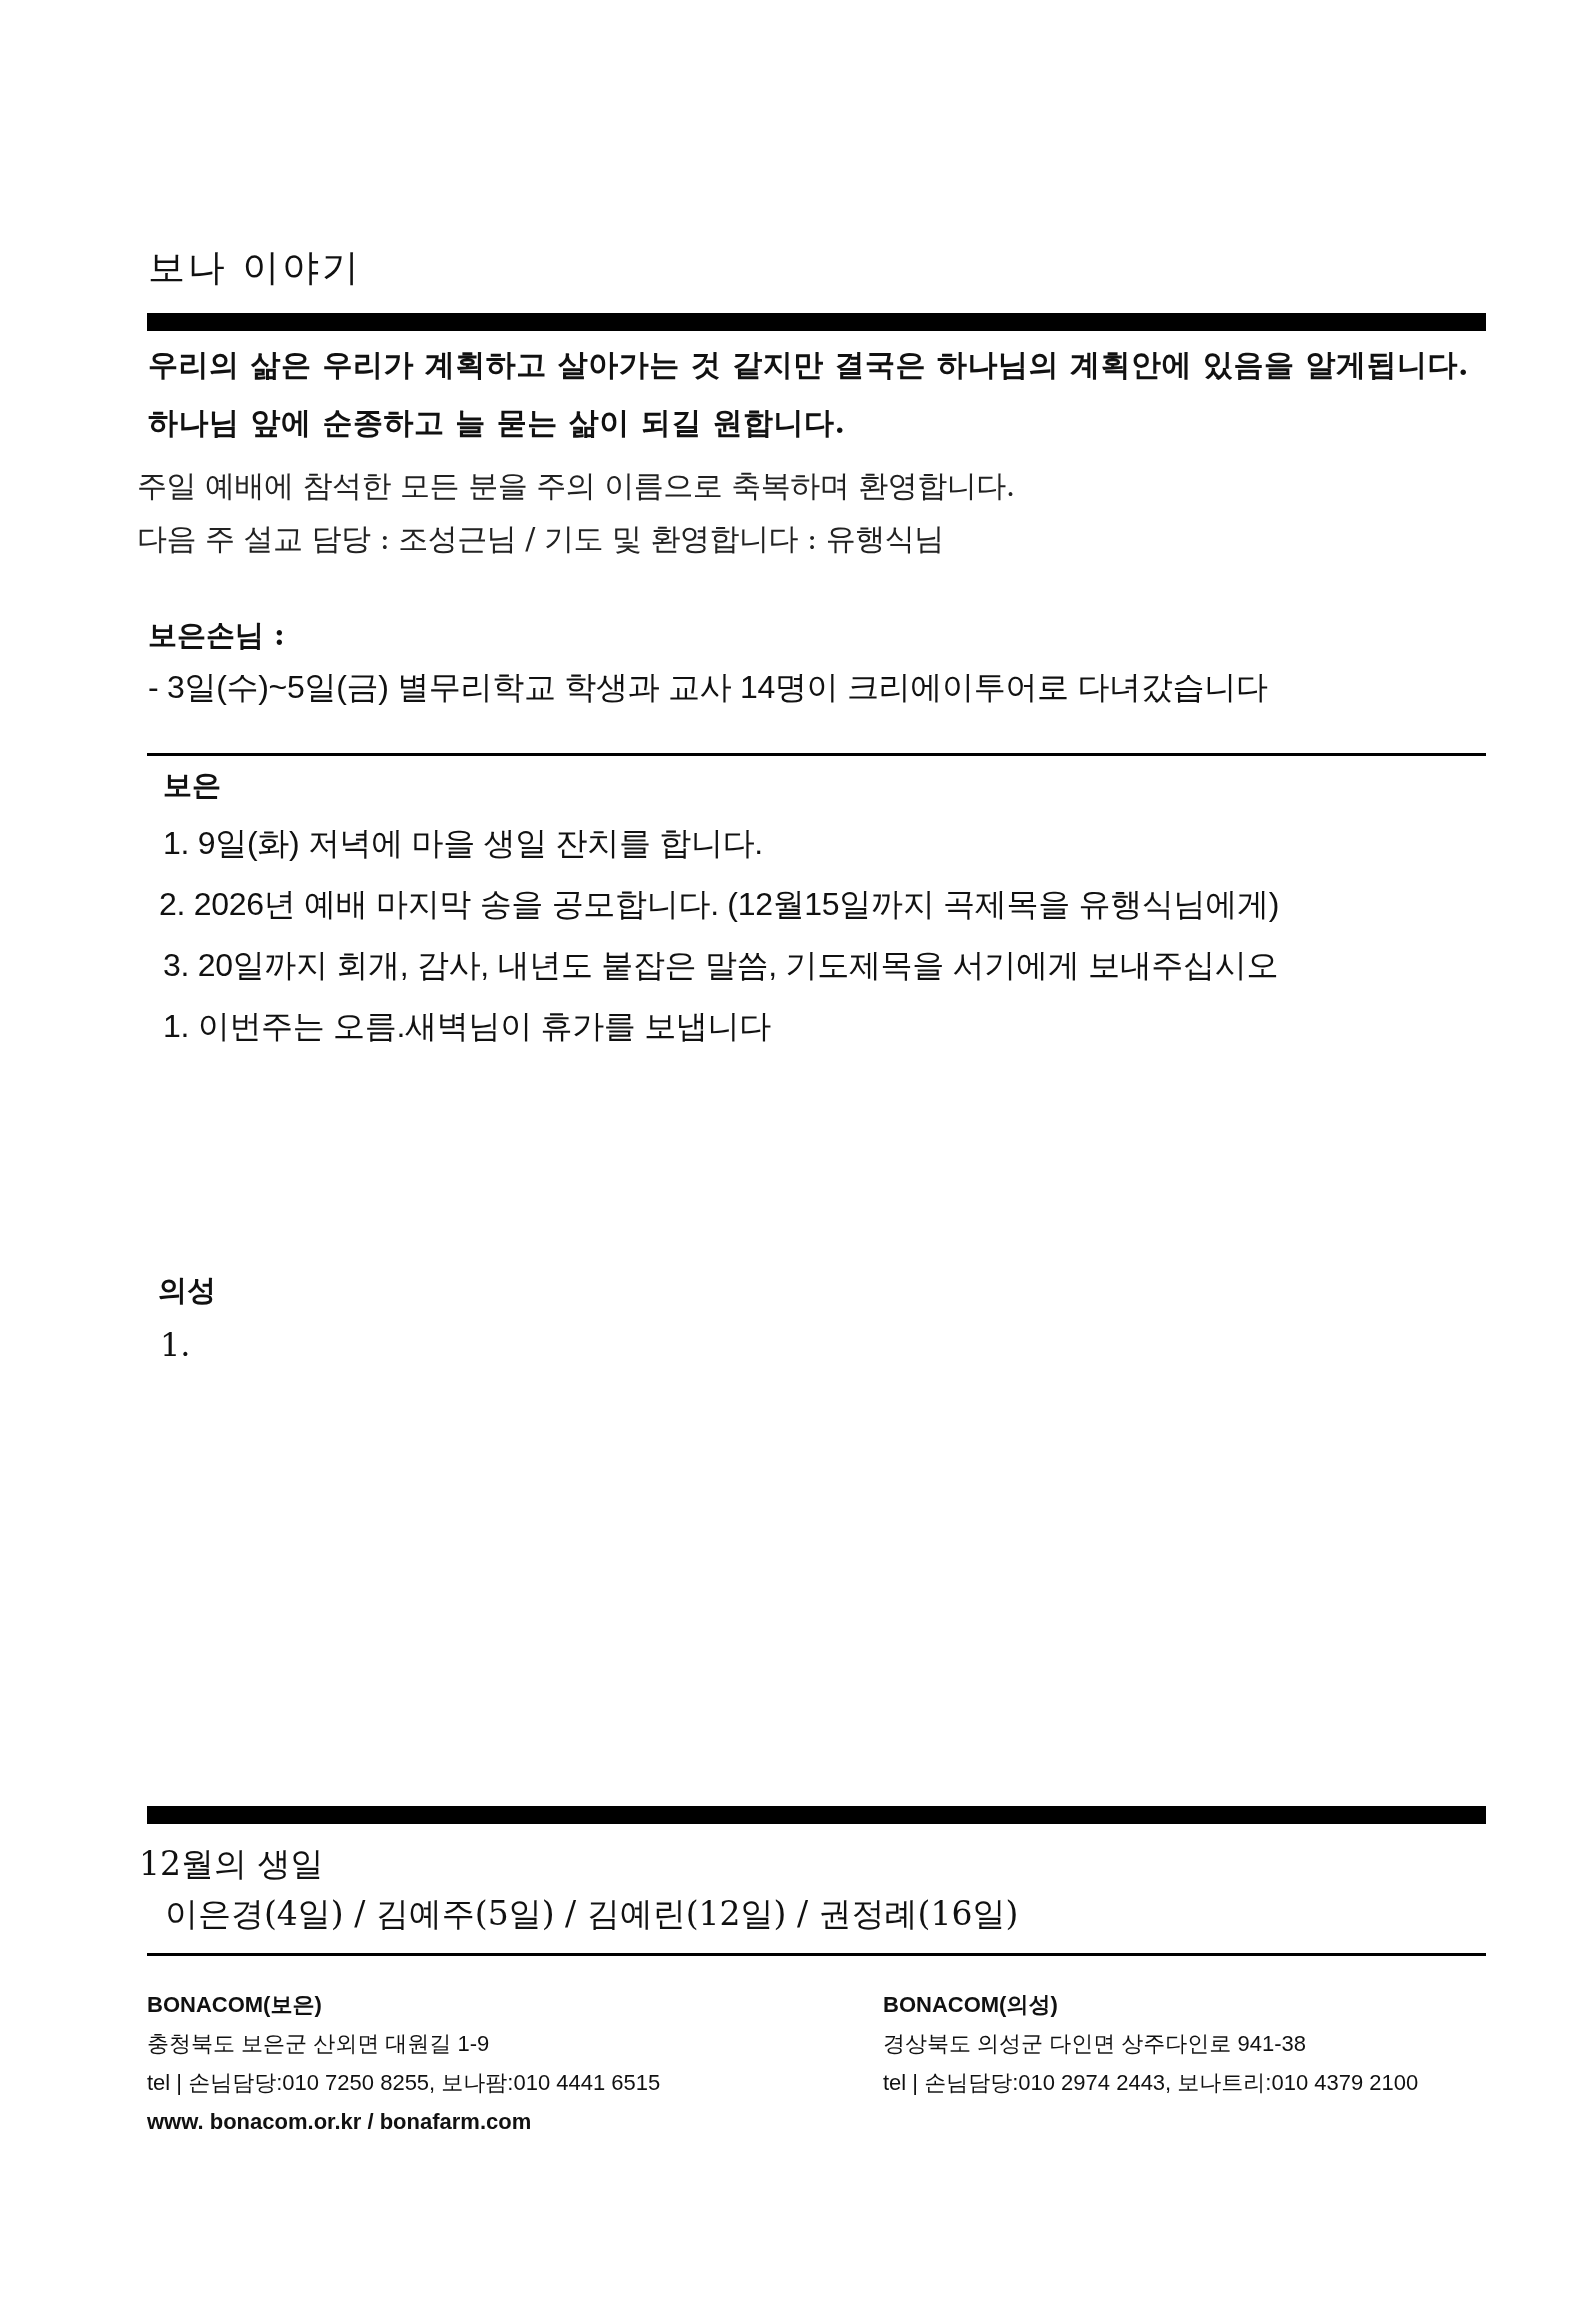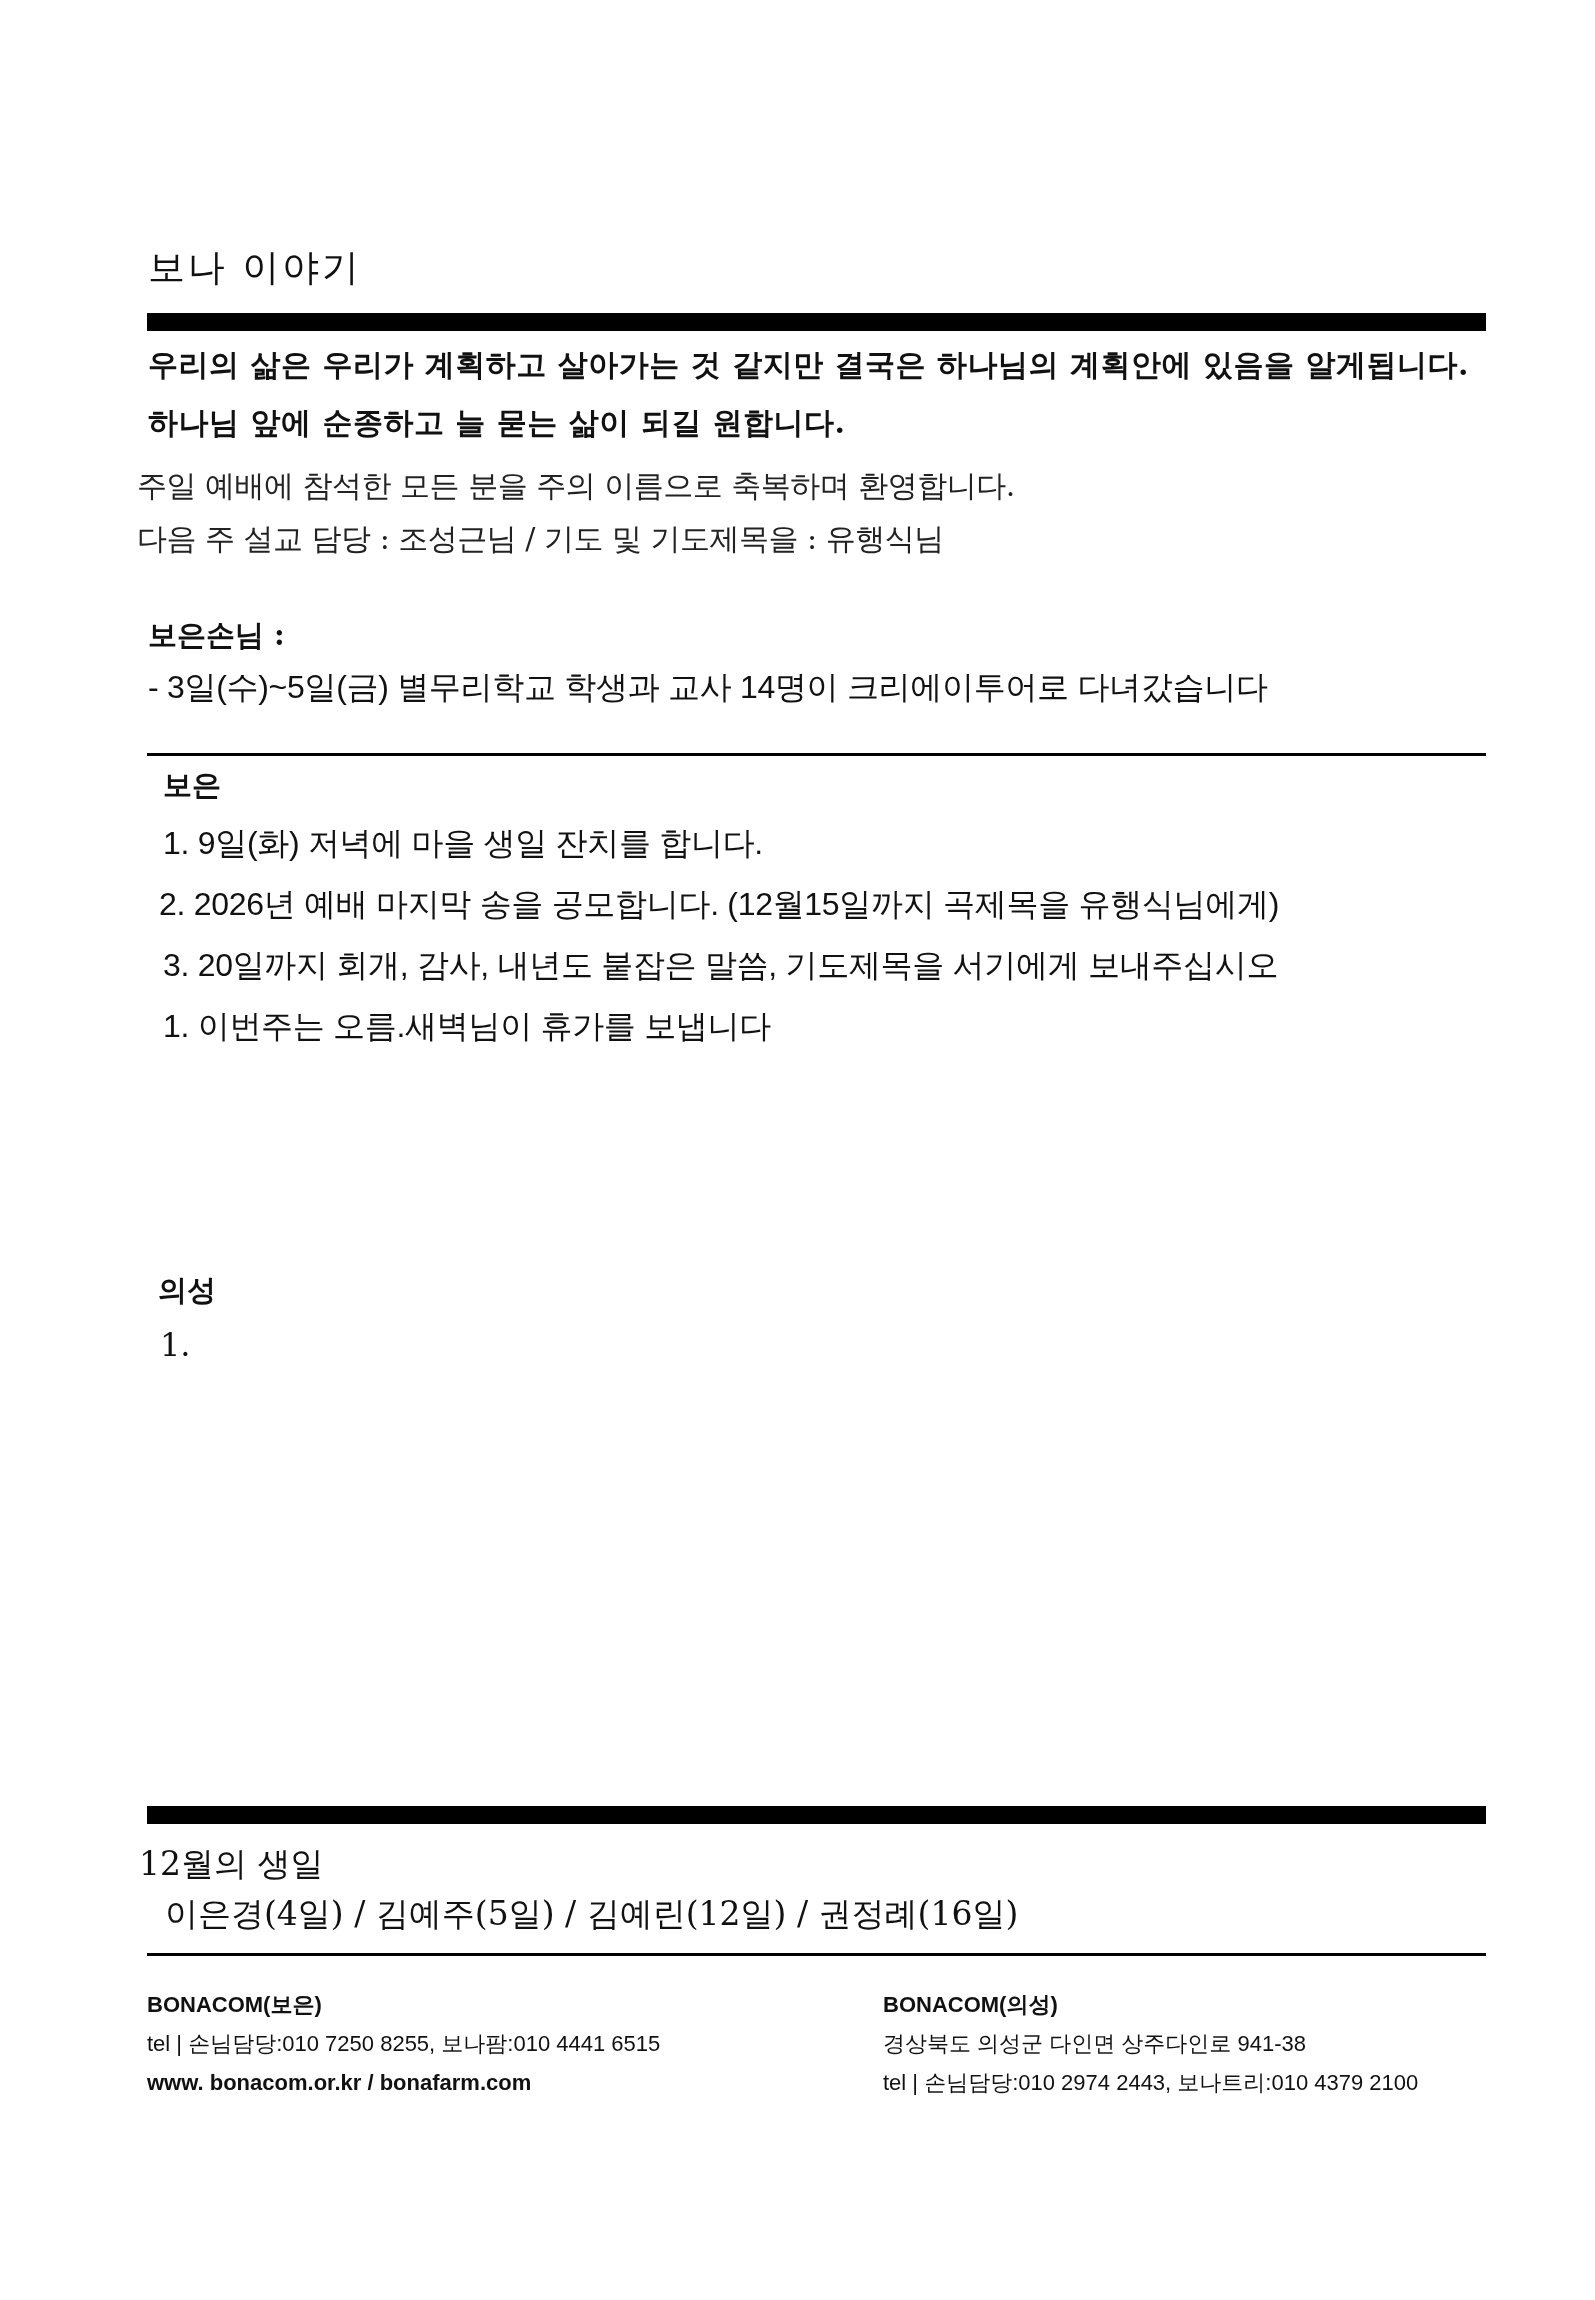--- a/index.html
+++ b/index.html
@@ -20,21 +20,21 @@
 </head>
 <body>
 
 <div class="abs serif title">보나 이야기</div>
 <div class="thick-rule" style="top:313px;"></div>
 
 <div class="abs serif intro" style="top:345px;">우리의 삶은 우리가 계획하고 살아가는 것 같지만 결국은 하나님의 계획안에 있음을 알게됩니다.</div>
 <div class="abs serif intro" style="top:403px;">하나님 앞에 순종하고 늘 묻는 삶이 되길  원합니다.</div>
 
 <div class="abs serif notice" style="top:466px;">주일 예배에 참석한 모든 분을 주의 이름으로 축복하며 환영합니다.</div>
-<div class="abs serif notice" style="top:519px;">다음 주  설교 담당 :  조성근님  / 기도 및 기도제목을 : 유행식님</div>
+<div class="abs serif notice" style="top:519px;">다음 주  설교 담당 :  조성근님  / 기도 및 환영합니다 : 유행식님</div>
 
 <div class="abs serif label-serif" style="left:148px; top:616px;">보은손님 :</div>
 <div class="abs sans body-sans" style="left:148px; top:666px;">- 3일(수)~5일(금) 별무리학교 학생과 교사 14명이 크리에이투어로 다녀갔습니다</div>
 
 <div class="thin-rule" style="top:753px;"></div>
 
 <div class="abs serif label-serif" style="left:163px; top:766px;">보은</div>
 <div class="abs sans body-sans" style="left:163px; top:822px;">1. 9일(화) 저녁에 마을 생일 잔치를 합니다.</div>
 <div class="abs sans body-sans" style="left:159px; top:883px;text-align:center;">2. 2026년 예배 마지막 송을 공모합니다. (12월15일까지 곡제목을 유행식님에게)</div>
 <div class="abs sans body-sans" style="left:163px; top:944px;">3. 20일까지 회개, 감사, 내년도 붙잡은 말씀, 기도제목을 서기에게 보내주십시오</div>
@@ -43,20 +43,21 @@
 <div class="abs serif label-serif" style="left:158px; top:1271px;">의성</div>
 <div class="abs serif" style="left:160px; top:1326px; font-size:32px;">1.</div>
 
 <div class="thick-rule" style="top:1806px;"></div>
 <div class="abs serif" style="left:139px; top:1842px; font-size:33px;">12월의 생일</div>
 <div class="abs serif" style="left:158px; top:1892px; font-size:33px;margin-left:7px;">이은경(4일) / 김예주(5일) / 김예린(12일) / 권정례(16일)</div>
 <div class="thin-rule" style="top:1953px;"></div>
 
 <div class="footer-col" style="left:147px;">
   <div class="bold">BONACOM(보은)</div>
+  <div>충청북도 보은군 산외면 대원길 1-9</div>
   <div>tel | 손님담당:010 7250 8255, 보나팜:010 4441 6515</div>
   <div class="bold">www. bonacom.or.kr / bonafarm.com</div>
 </div>
 
 <div class="footer-col" style="left:883px;">
   <div class="bold">BONACOM(의성)</div>
   <div>경상북도 의성군 다인면 상주다인로 941-38</div>
   <div>tel | 손님담당:010 2974 2443, 보나트리:010 4379 2100</div>
 </div>
 

